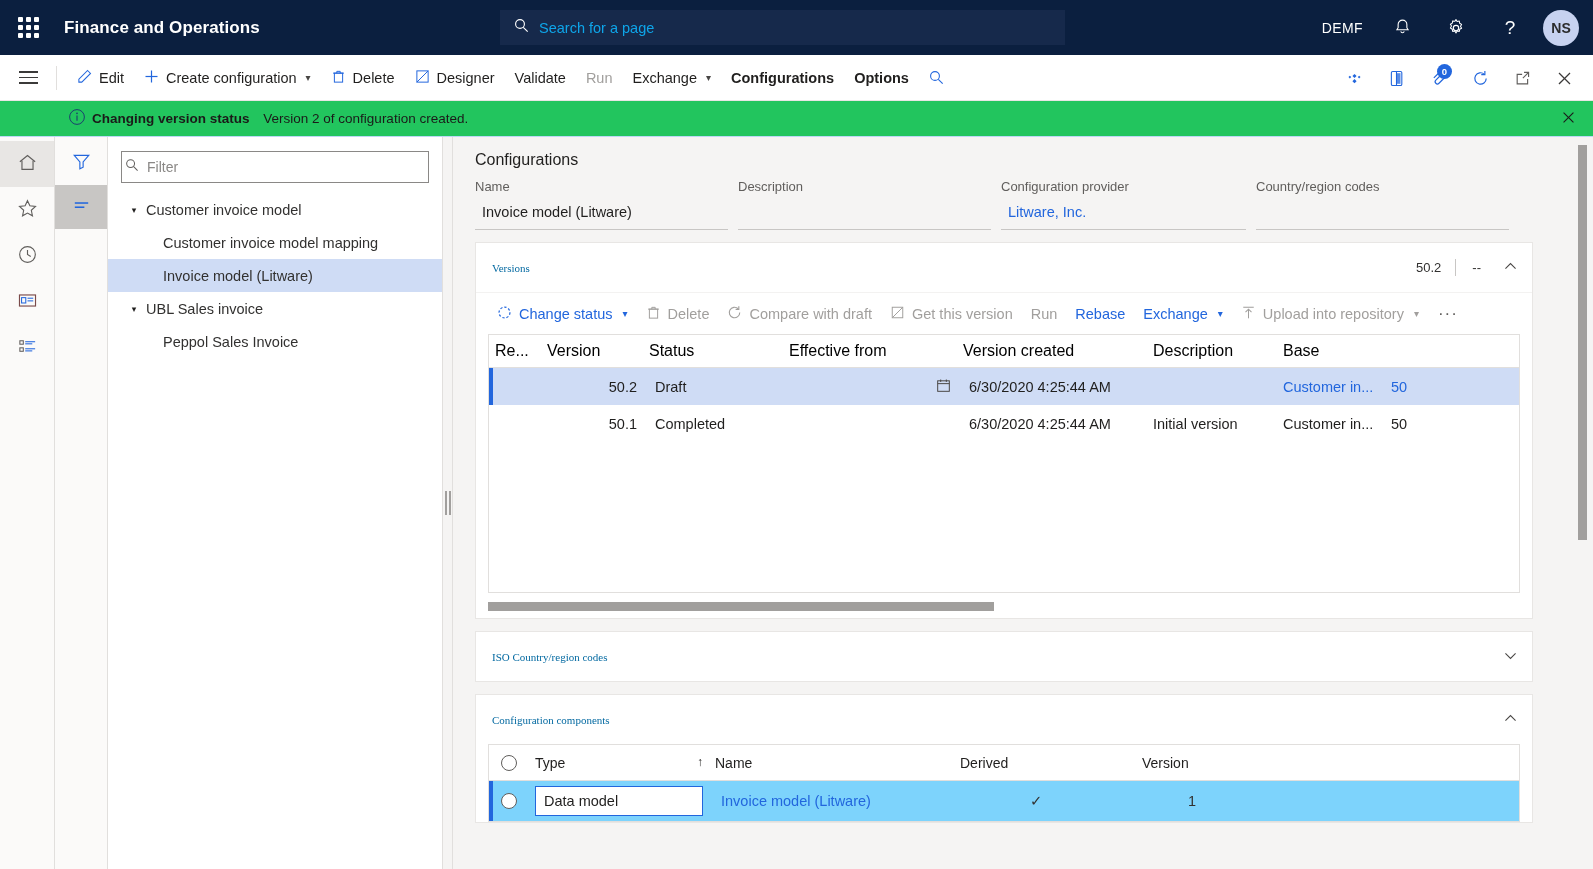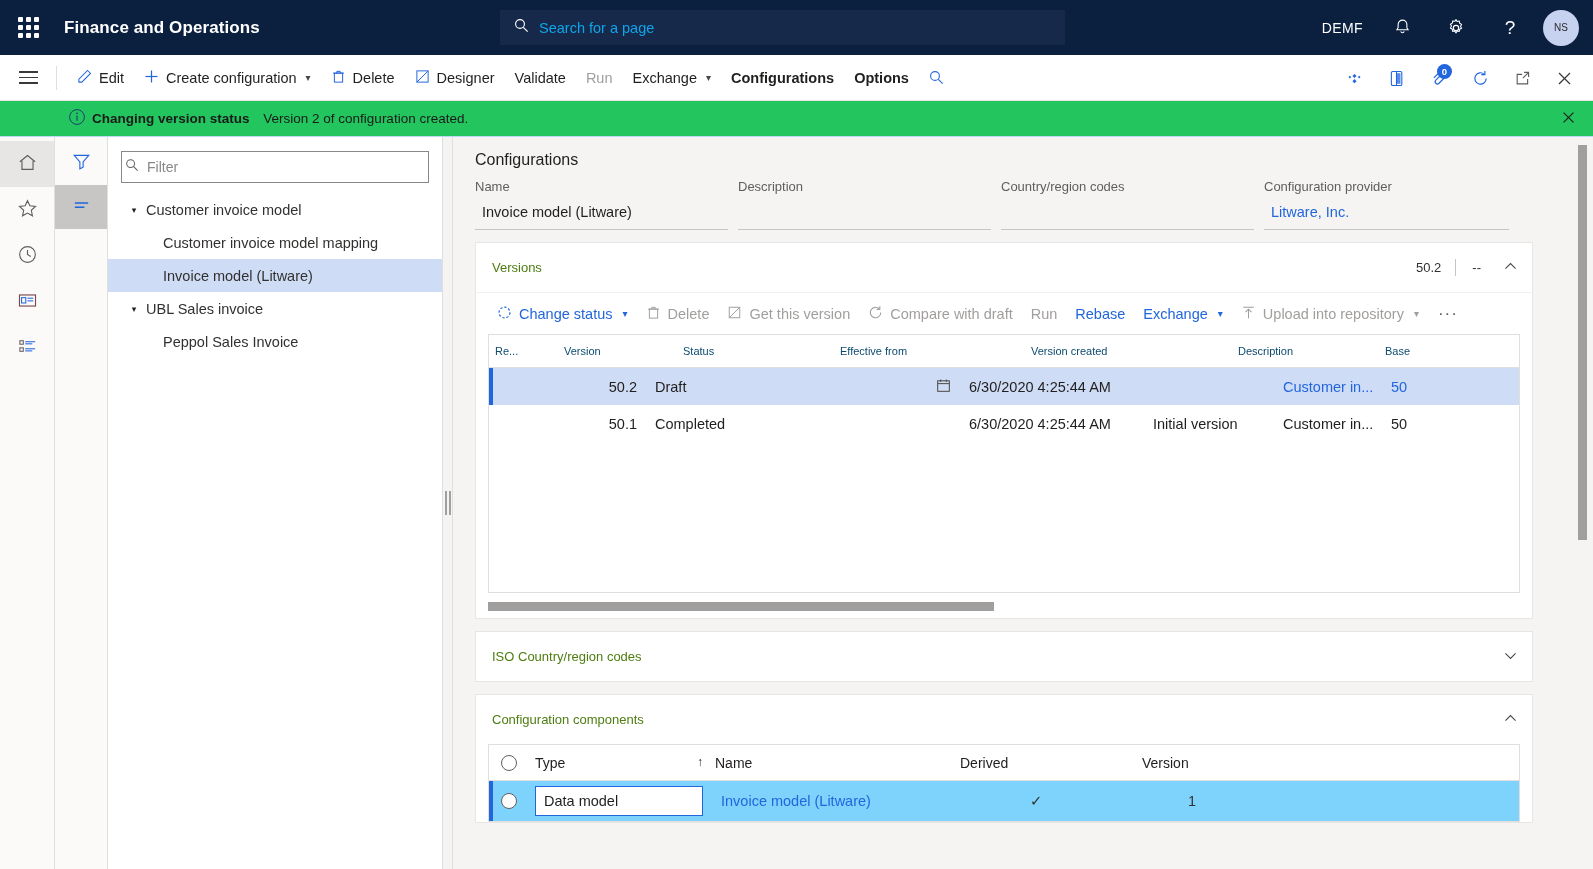--- a/index.html
+++ b/index.html
@@ -42,23 +42,23 @@
     position: absolute; right: 0; top: 0; height: 55px;
     display: flex; align-items: center; gap: 0px; padding-right: 14px;
   }
   .top-right .tr-item {
     height: 55px; min-width: 54px; display: flex; align-items: center;
     justify-content: center; color: #ffffff; font-size: 14px; cursor: pointer;
   }
   .company-code { font-size: 14.5px; letter-spacing: .4px; padding: 0 12px; }
   .avatar {
     width: 36px; height: 36px; border-radius: 50%;
-    background: #c7d2f0; color: #2b2b2b; font-size: 10px;
+    background: #c7d2f0; color: #2b2b2b; font-size: 14px;
     display: flex; align-items: center; justify-content: center;
-    margin-left: 6px; font-weight: 400;
+    margin-left: 6px; font-weight: 700;
   }
 
   
   .cmdbar {
     height: 46px; background: #ffffff;
     display: flex; align-items: center;
     border-bottom: 1px solid #e8e6e4;
     position: relative;
   }
   .hamburger {
@@ -187,21 +187,21 @@
 
   
   .card {
     background: #ffffff; border: 1px solid #e8e6e4;
     margin: 12px 10px 0 10px;
   }
   .card-head {
     height: 49px; display: flex; align-items: center;
     padding: 0 14px 0 16px; cursor: pointer;
   }
-  .card-title { font-size: 13px; color: #4d7c0f; flex: 1; }
+  .card-title { font-size: 11px; color: #0369a1; flex: 1; font-family: Liberation Serif, serif; }
   .card-meta { font-size: 13px; color: #323130; margin-right: 14px; }
   .card-meta-sep { width: 1px; height: 17px; background: #c8c6c4; margin-right: 16px; }
   .card-meta2 { font-size: 13px; color: #323130; margin-right: 22px; }
   .chev { font-size: 13px; color: #484644; }
 
   
   .grid-toolbar {
     display: flex; align-items: center; height: 42px;
     padding-left: 12px; border-top: 1px solid #f3f2f1;
   }
@@ -214,21 +214,21 @@
   .gt-caret { font-size: 10px; margin-left: 3px; }
   .gt-dots { font-size: 17px; color: #605e5c; letter-spacing: 1px; padding: 0 10px; cursor: pointer; }
 
   
   .grid {
     margin: 0 12px 0 12px; border: 1px solid #e1dfdd;
     background: #ffffff;
   }
   .grid-header {
     display: flex; height: 33px; align-items: center;
-    border-bottom: 1px solid #e1dfdd; font-size: 11px; color: #0c4a6e; justify-content: space-between;
+    border-bottom: 1px solid #e1dfdd; font-size: 16px; color: #000000;
   }
   .grid-row {
     display: flex; height: 37px; align-items: center;
     font-size: 14.5px; color: #201f1e; position: relative;
   }
   .grid-row.selected { background: #cfdcf5; }
   .grid-row.selected::before {
     content: ''; position: absolute; left: 0; top: 0; bottom: 0;
     width: 4px; background: #2266dd;
   }
@@ -580,27 +580,27 @@
 
       <div class="field-row">
         <div class="field">
           <div class="field-label">Name</div>
           <div class="field-value">Invoice model (Litware)</div>
         </div>
         <div class="field">
           <div class="field-label">Description</div>
           <div class="field-value"></div>
         </div>
+        <div class="field" style="width:245px;">
+          <div class="field-label">Configuration provider</div>
+          <div class="field-value link">Litware, Inc.</div>
+        </div>
         <div class="field">
           <div class="field-label">Country/region codes</div>
           <div class="field-value"></div>
-        </div>
-        <div class="field" style="width:245px;">
-          <div class="field-label">Configuration provider</div>
-          <div class="field-value link">Litware, Inc.</div>
         </div>
       </div>
 
       <div class="card">
         <div class="card-head">
           <div class="card-title">Versions</div>
           <div class="card-meta">50.2</div>
           <div class="card-meta-sep"></div>
           <div class="card-meta2">--</div>
           <div class="chev">
@@ -626,34 +626,34 @@
                   <rect x="3.6" y="4.4" width="8.8" height="9.6" fill="none" stroke="#a19f9d" stroke-width="1.05"></rect>
                   <line x1="2.2" y1="4.4" x2="13.8" y2="4.4" stroke="#a19f9d" stroke-width="1.05"></line>
                   <path d="M6.2 4.4V2.5h3.6v1.9" fill="none" stroke="#a19f9d" stroke-width="1.05"></path>
                 </svg>
             </span>
             <span>Delete</span>
           </div>
           <div class="gt-btn disabled">
             <span>
               <svg width="15" height="15" viewBox="0 0 16 16">
+                  <path d="M13.6 8a5.6 5.6 0 1 1-1.7-4" fill="none" stroke="#a19f9d" stroke-width="1.2"></path>
+                  <path d="M12.6 1.3v3.4H9.2" fill="none" stroke="#a19f9d" stroke-width="1.2"></path>
+                </svg>
+            </span>
+            <span>Compare with draft</span>
+          </div>
+          <div class="gt-btn disabled">
+            <span>
+              <svg width="15" height="15" viewBox="0 0 16 16">
                   <rect x="2.4" y="2.4" width="11.2" height="11.2" fill="none" stroke="#a19f9d" stroke-width="1.05"></rect>
                   <line x1="3" y1="13" x2="13" y2="3" stroke="#a19f9d" stroke-width="1.05"></line>
                 </svg>
             </span>
             <span>Get this version</span>
-          </div>
-          <div class="gt-btn disabled">
-            <span>
-              <svg width="15" height="15" viewBox="0 0 16 16">
-                  <path d="M13.6 8a5.6 5.6 0 1 1-1.7-4" fill="none" stroke="#a19f9d" stroke-width="1.2"></path>
-                  <path d="M12.6 1.3v3.4H9.2" fill="none" stroke="#a19f9d" stroke-width="1.2"></path>
-                </svg>
-            </span>
-            <span>Compare with draft</span>
           </div>
           <div class="gt-btn disabled">
             <span>Run</span>
           </div>
           <div class="gt-btn">
             <span>Rebase</span>
           </div>
           <div class="gt-btn">
             <span>Exchange</span>
             <span class="gt-caret">▾</span>

